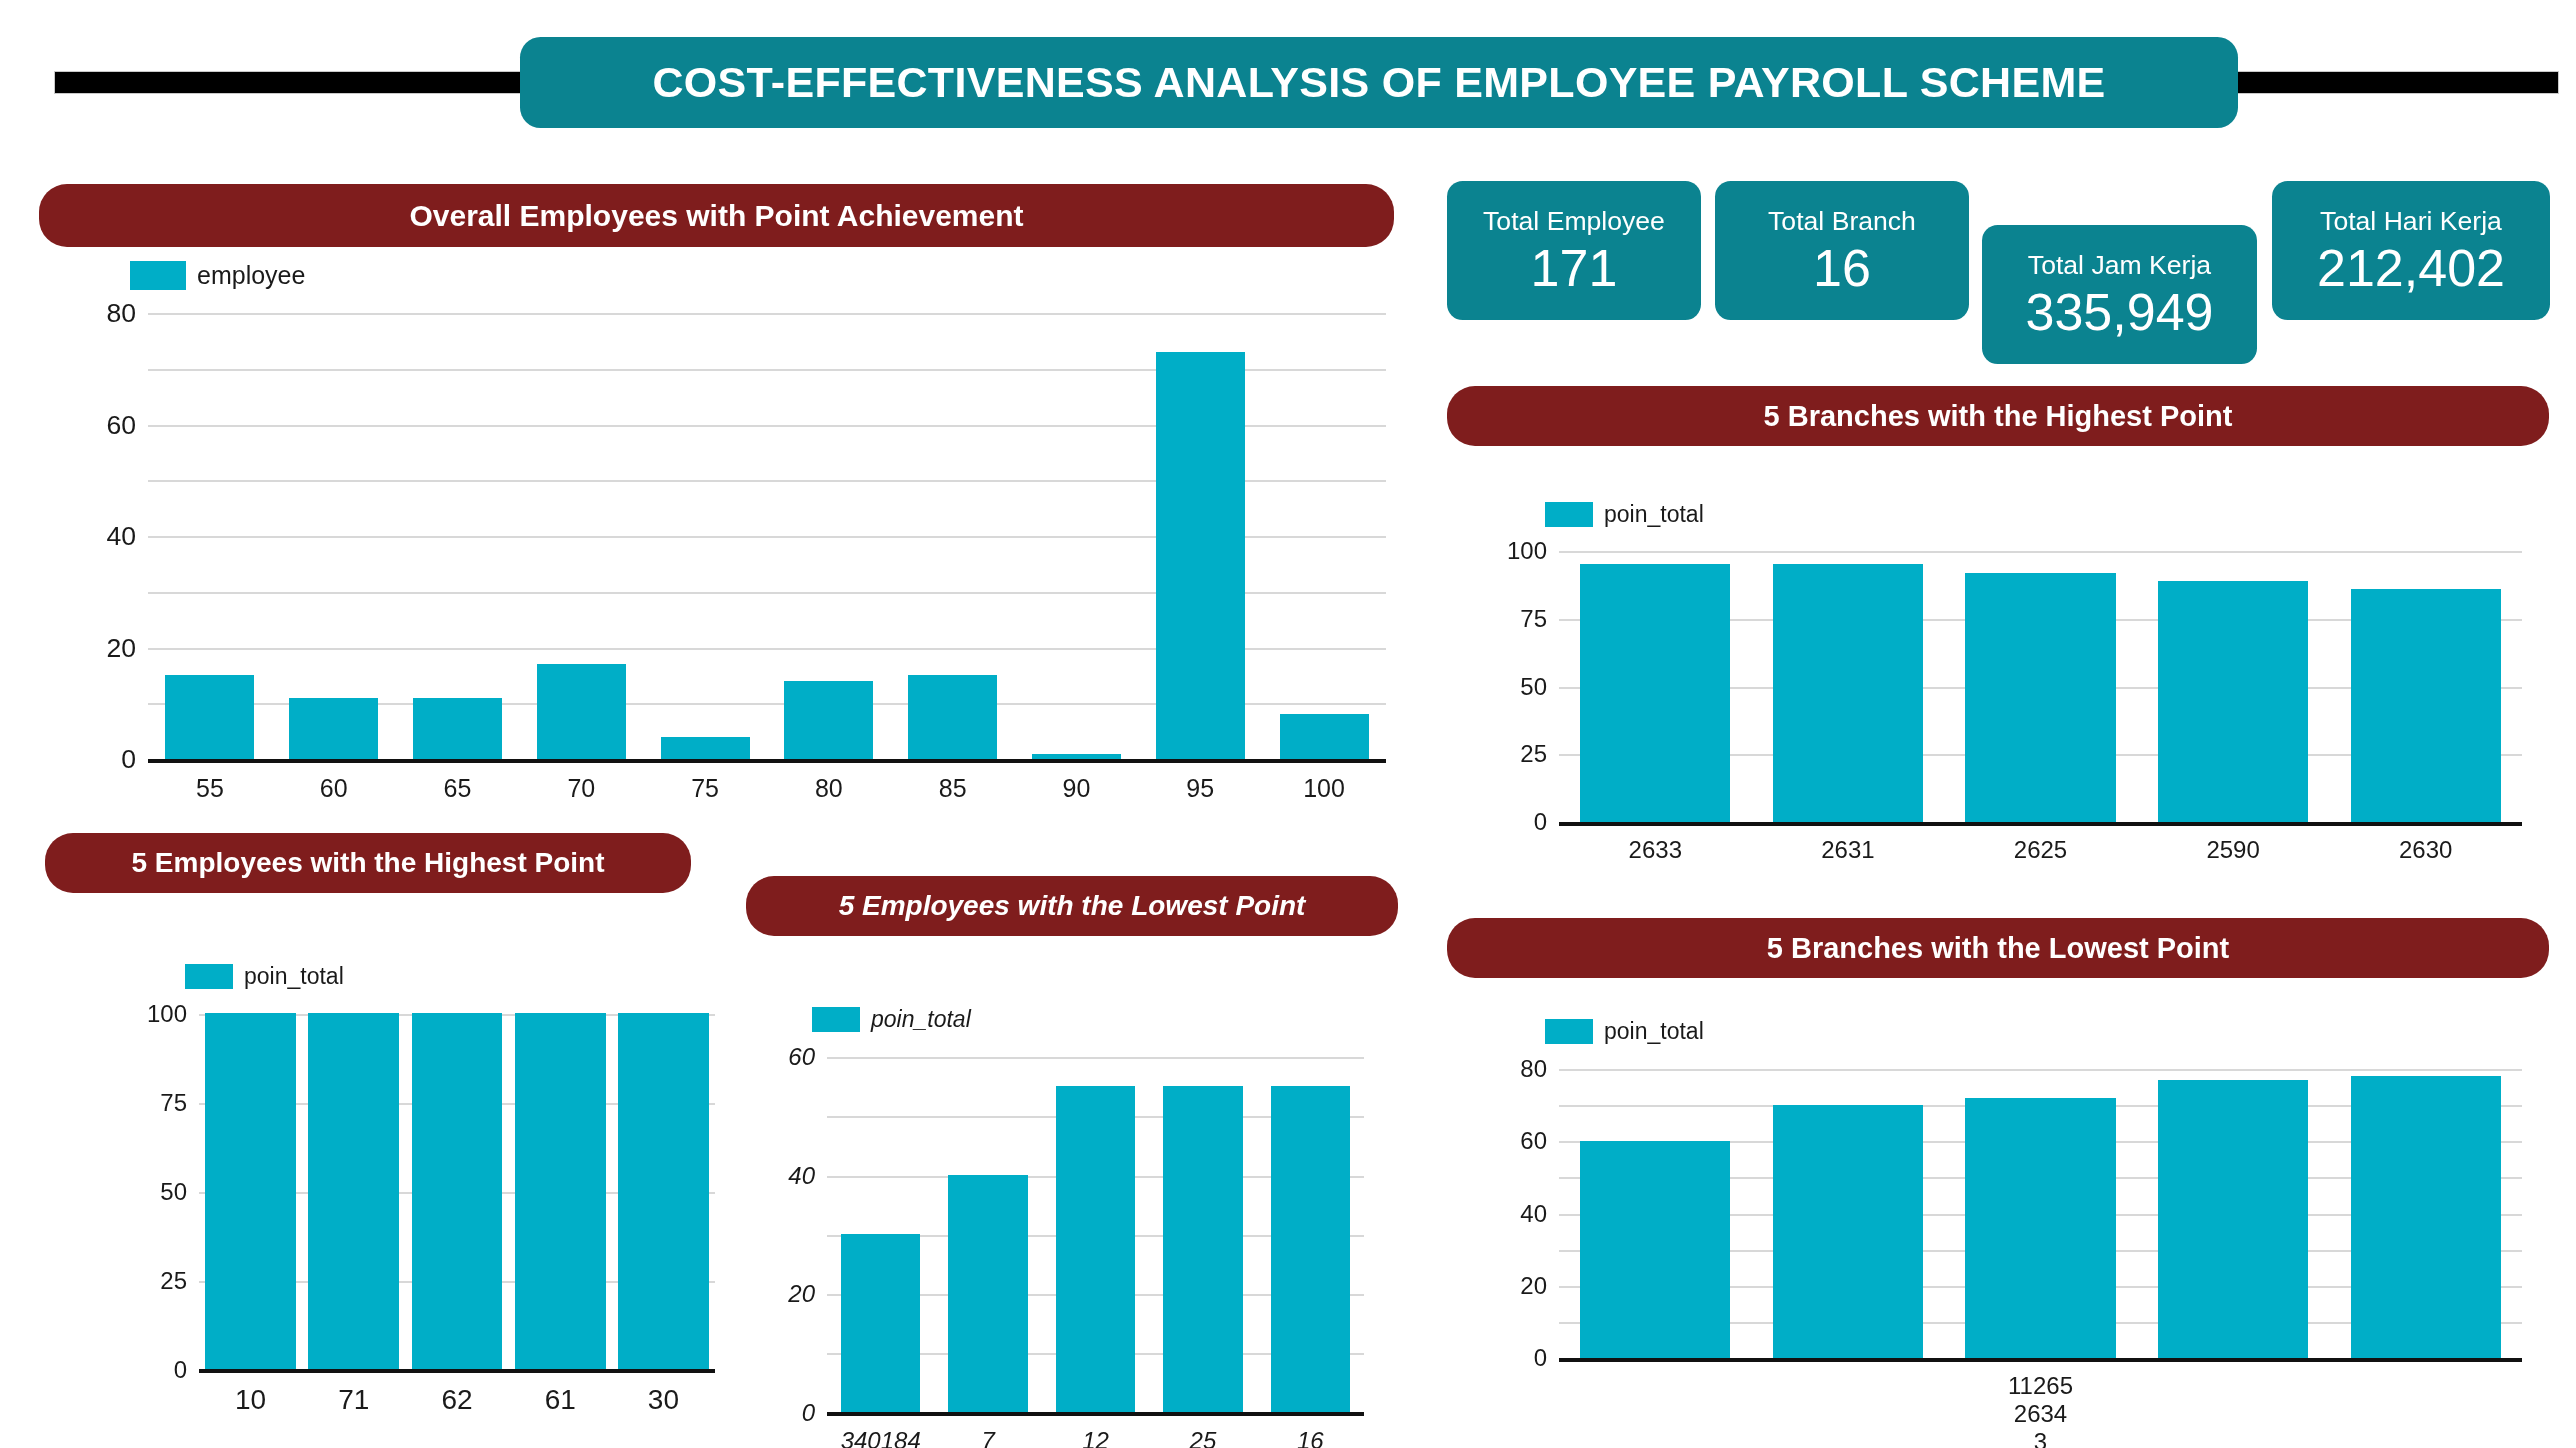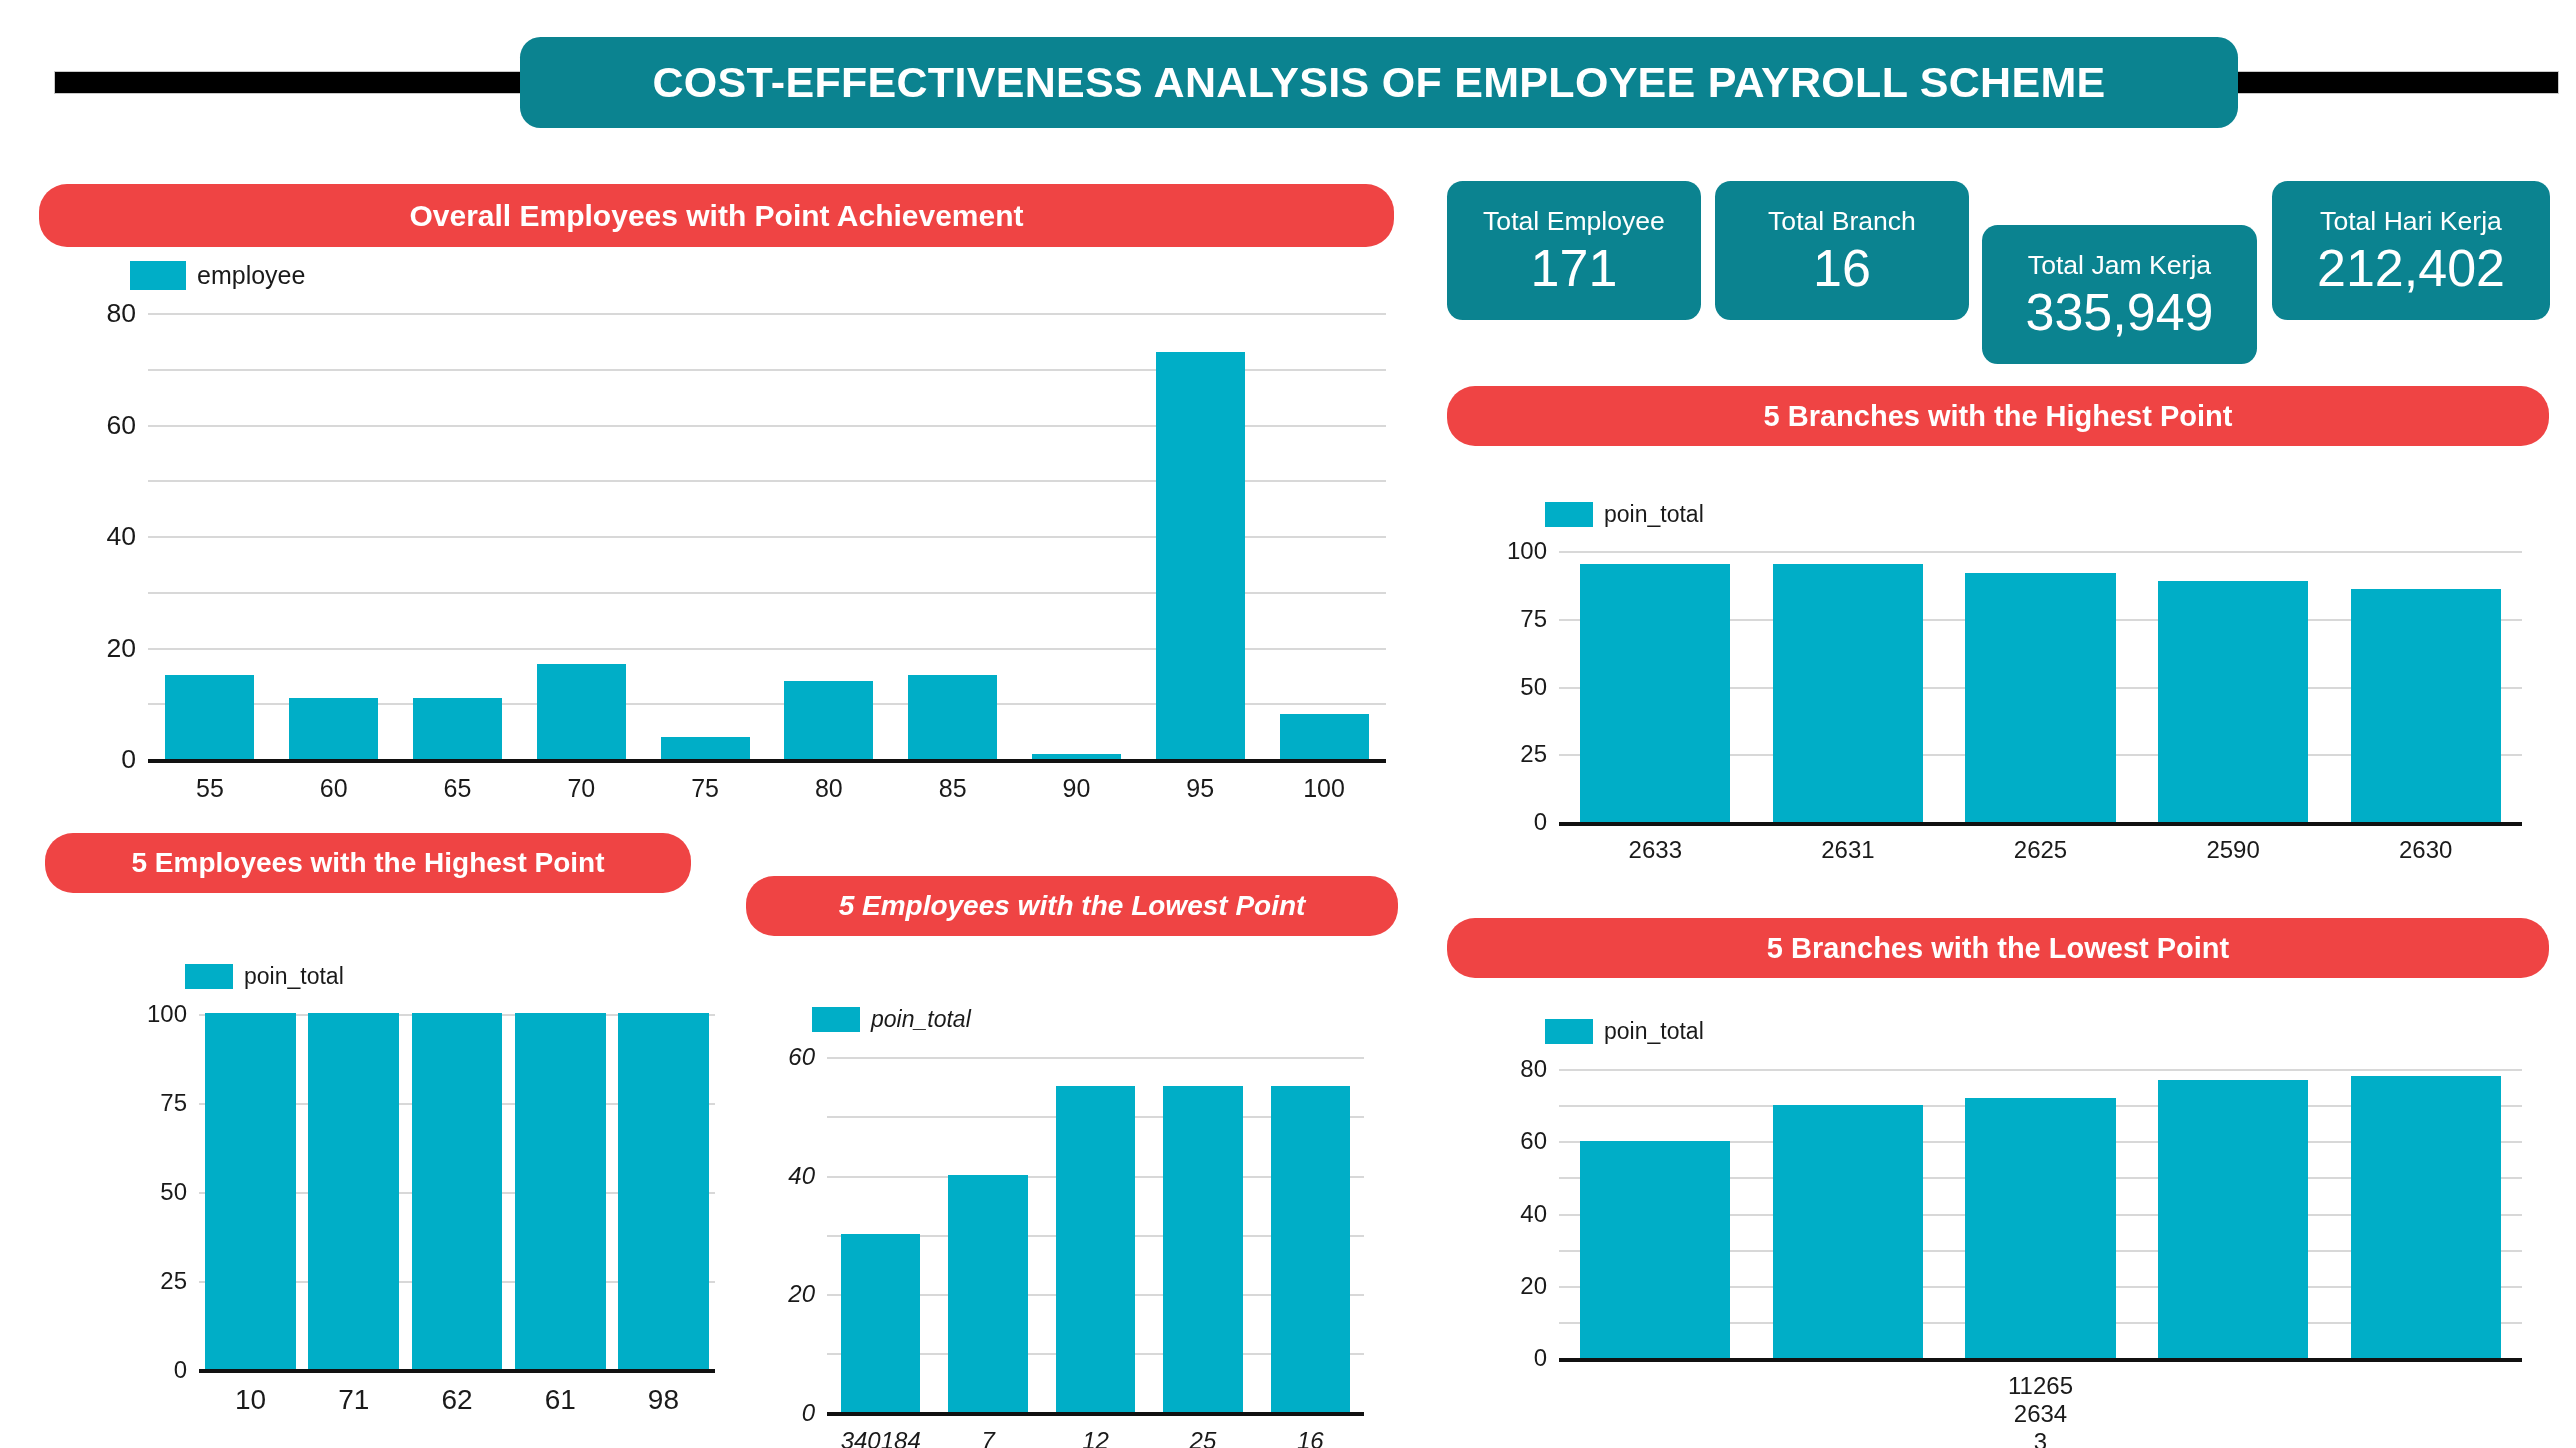--- a/index.html
+++ b/index.html
@@ -19,21 +19,21 @@
     background:#0b8390;border-radius:20.5px;
     display:flex;align-items:center;justify-content:center;
   }
   #title-text{
     color:#ffffff;font-size:43px;font-weight:bold;letter-spacing:0.3px;
     white-space:nowrap;text-align:center;
   }
 
   
   .panel-head{
-    background:#ef4444;border-radius:28px;color:#fff;
+    background:#7f1d1d;border-radius:28px;color:#fff;
     display:flex;align-items:center;justify-content:center;
     font-weight:bold;box-sizing:border-box;
   }
 
   
   .chart{position:absolute;}
   .legend{display:flex;align-items:center;gap:11px;}
   .legend .swatch{background:#00aec7;display:block;}
   .legend .lbl{color:#1a1a1a;}
 
@@ -189,21 +189,21 @@
           <div class="bar" title="59: 100" style="height: 356px; width: 88%; background: rgb(0, 174, 199);"></div>
         </div>
       </div>
       <div class="axis-line"></div>
     </div>
   <div class="xlabels" id="xlab-emph" style="position:absolute;left:154px;top:551px;width:516px;font-size:28px;">
       <span>10</span>
       <span>71</span>
       <span>62</span>
       <span>61</span>
-      <span>98</span>
+      <span>30</span>
     </div>
 </div>
 
 <div class="chart" style="left:746px;top:876px;width:652px;height:586px;font-style:italic;">
   <div class="panel-head" style="width:652px;height:60px;font-size:28px;">
     <span>5 Employees with the Lowest Point</span>
   </div>
   <div class="legend" style="position:absolute;left:66px;top:130px;">
     <span class="swatch" style="width:48px;height:25px;"></span>
     <span class="lbl" style="font-size:23px;">poin_total</span>

